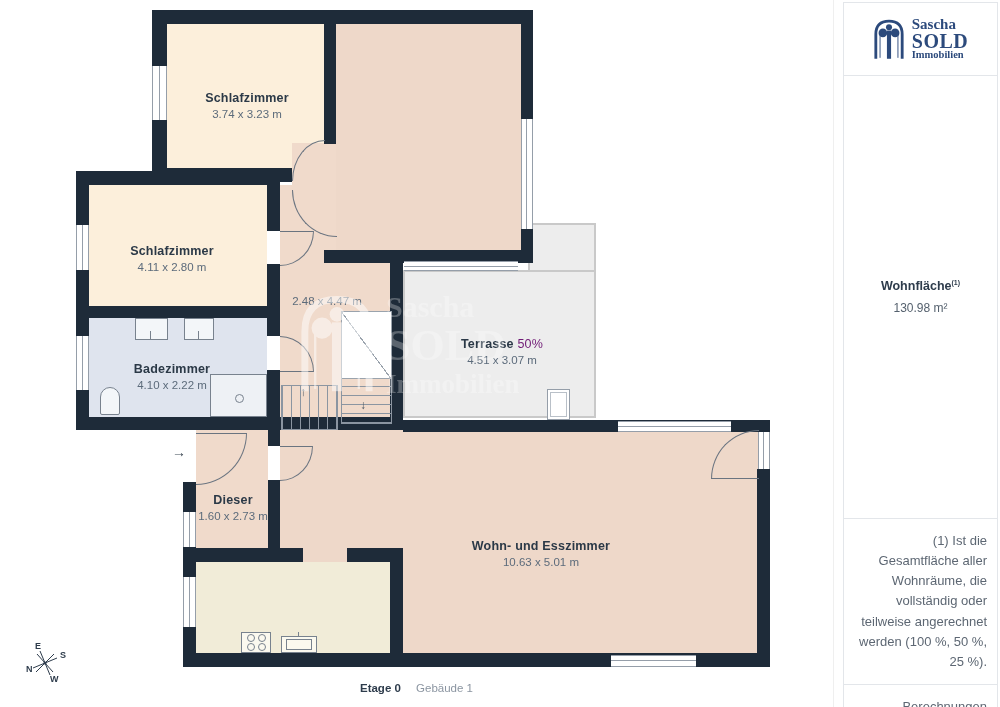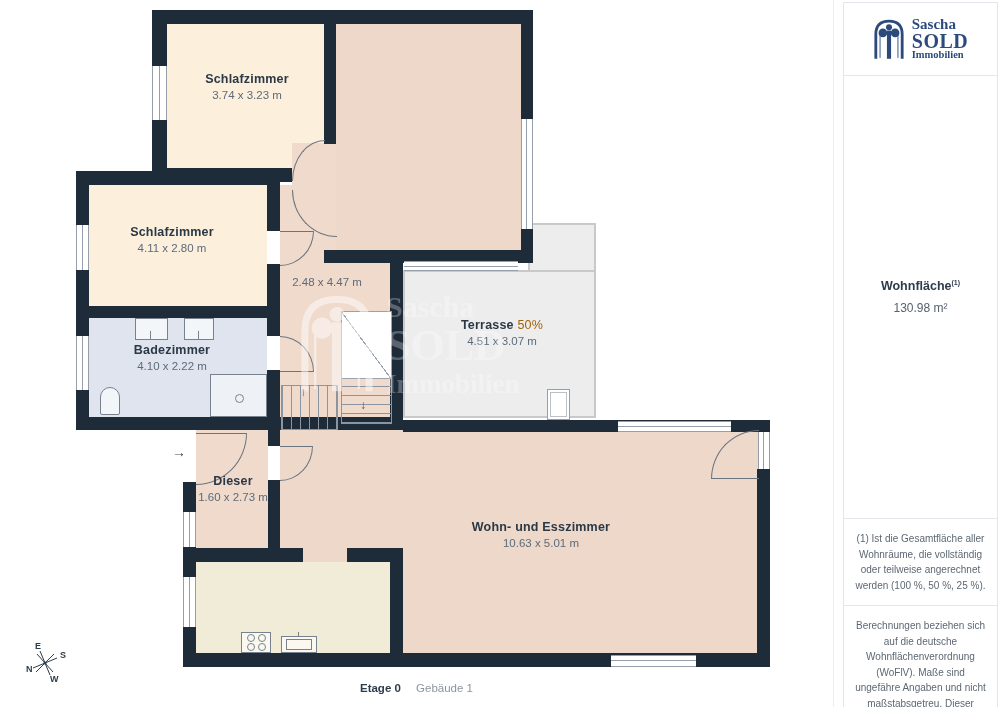--- a/index.html
+++ b/index.html
@@ -10,23 +10,23 @@
   .room{position:absolute;}
   .wall{position:absolute;background:#1e2b39;}
   .winv{position:absolute;border-left:1px solid #959ea9;border-right:1px solid #959ea9;
         background:linear-gradient(90deg,transparent calc(50% - .5px),#959ea9 calc(50% - .5px),
         #959ea9 calc(50% + .5px),transparent calc(50% + .5px)),#fff;}
   .winh{position:absolute;border-top:1px solid #959ea9;border-bottom:1px solid #959ea9;
         background:linear-gradient(0deg,transparent calc(50% - .5px),#959ea9 calc(50% - .5px),
         #959ea9 calc(50% + .5px),transparent calc(50% + .5px)),#fff;}
   .arc{position:absolute;border:0 solid #6a7480;background:transparent;}
   .fix{position:absolute;border:1px solid #78828e;background:#f3f6f9;box-sizing:border-box;}
-  .rlabel{position:absolute;width:180px;text-align:center;pointer-events:none;}
+  .rlabel{position:absolute;width:180px;text-align:center;pointer-events:none;margin-top:19px;}
   .rname{font-weight:700;font-size:12.5px;color:#2b3947;letter-spacing:.2px;}
-  .rname .suffix{font-weight:400;color:#a16207;}
+  .rname .suffix{font-weight:400;color:#701a75;}
   .rdim{font-size:11.5px;color:#5c6b7b;margin-top:3px;}
   .stairA{position:absolute;left:281px;top:385px;width:55px;height:43px;border:1px solid #8b95a1;
         background:repeating-linear-gradient(90deg,#8b95a1 0 1px,transparent 1px 9px);}
   .stairB{position:absolute;left:341px;top:377px;width:49px;height:45px;border:1px solid #8b95a1;
         background:repeating-linear-gradient(0deg,#8b95a1 0 1px,transparent 1px 9px);}
   .void{position:absolute;left:341px;top:311px;width:49px;height:66px;border:1px solid #9aa3ad;
         background:linear-gradient(to top right,transparent 48.8%,#9aa3ad 48.8%,#9aa3ad 50.2%,transparent 50.2%),#fff;}
   .sarrow{position:absolute;font-size:12px;color:#4a5663;}
   .terrace{position:absolute;background:#ededed;border:2px solid #c9c9c9;box-sizing:border-box;}
   .tdoor{position:absolute;left:547px;top:389px;width:21px;height:29px;background:#fff;
@@ -40,21 +40,21 @@
   
   .sidebar{position:absolute;left:843px;top:3px;width:155px;z-index:40;}
   .sbox{background:#fff;border:1px solid #e3e6ea;box-sizing:border-box;margin-top:-1px;}
   .logo{height:74px;display:flex;align-items:center;justify-content:center;gap:7px;}
   .logotxt{font-family:"Liberation Serif",serif;font-weight:700;color:#2c4a7c;line-height:.92;text-align:left;}
   .lg1{font-size:15px;} .lg2{font-size:20px;letter-spacing:.5px;} .lg3{font-size:10.5px;}
   .areabox{height:444px;display:flex;flex-direction:column;align-items:center;justify-content:center;}
   .areatitle{font-weight:700;font-size:12.5px;color:#2e3c4c;}
   .areatitle sup{font-size:7px;}
   .areaval{font-size:12px;color:#55616e;margin-top:7px;}
-  .notebox{padding:12px 10px;font-size:10px;line-height:1.55;color:#5d6773;text-align:center;}
+  .notebox{padding:12px 10px;font-size:13px;line-height:1.55;color:#5d6773;text-align:right;}
   .vline{position:absolute;left:833px;top:0;width:1px;height:707px;background:#efefef;}
   
   .floorbar{position:absolute;left:0;top:682px;width:833px;text-align:center;font-size:11.5px;}
   .floorbar .f1{font-weight:700;color:#2e3c4c;margin-right:12px;}
   .floorbar .f2{color:#8b95a1;}
   .entry{position:absolute;left:172px;top:444px;font-size:14px;color:#3c4854;}
 </style>
 </head>
 <body>
 

